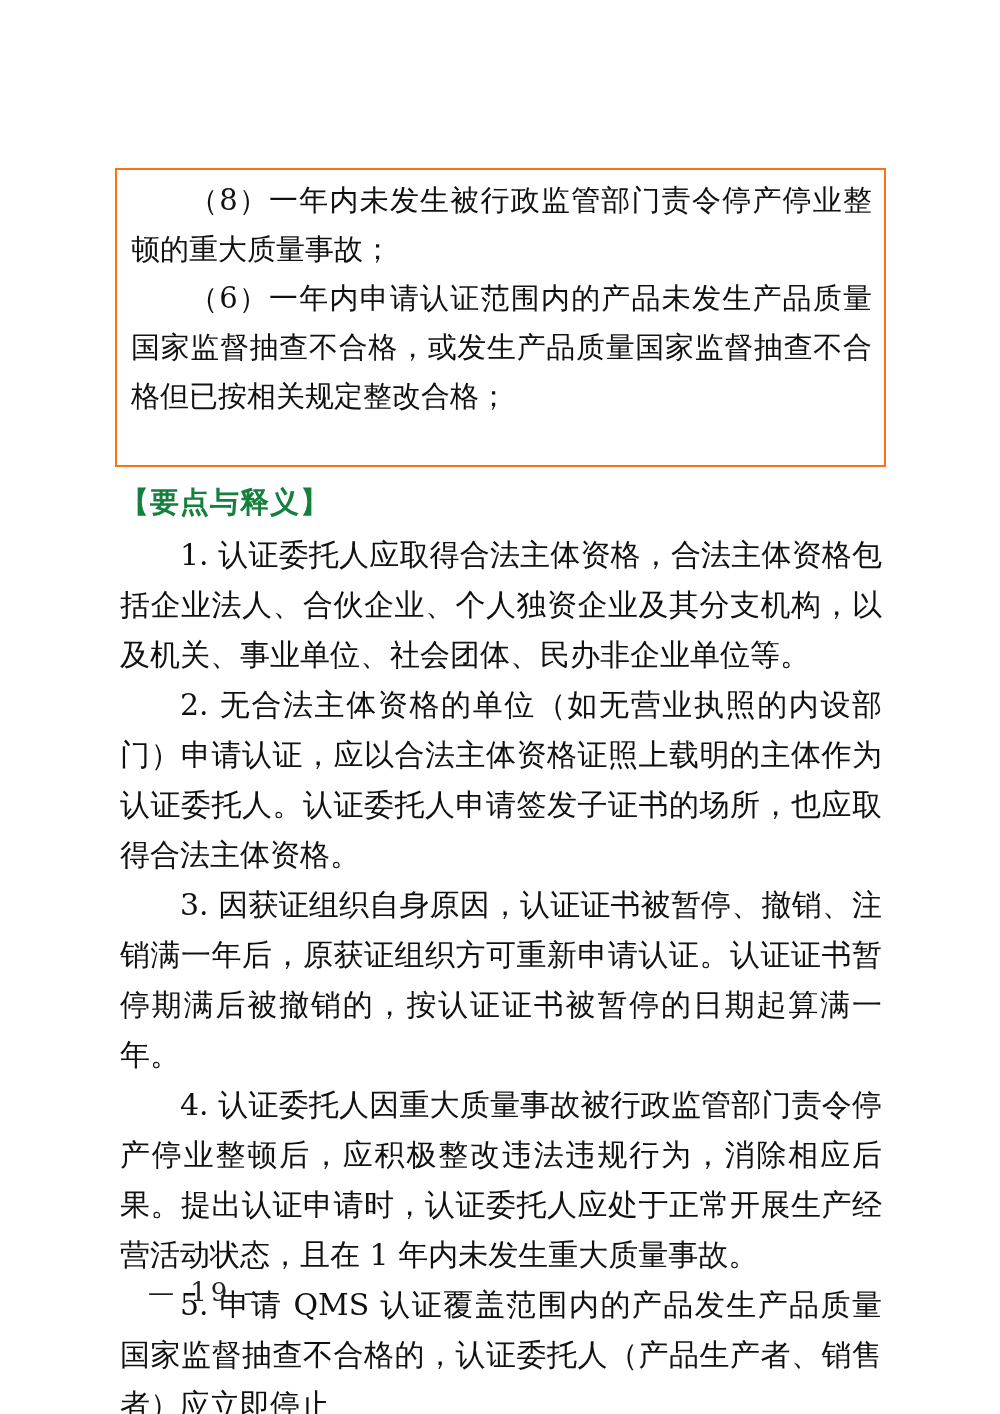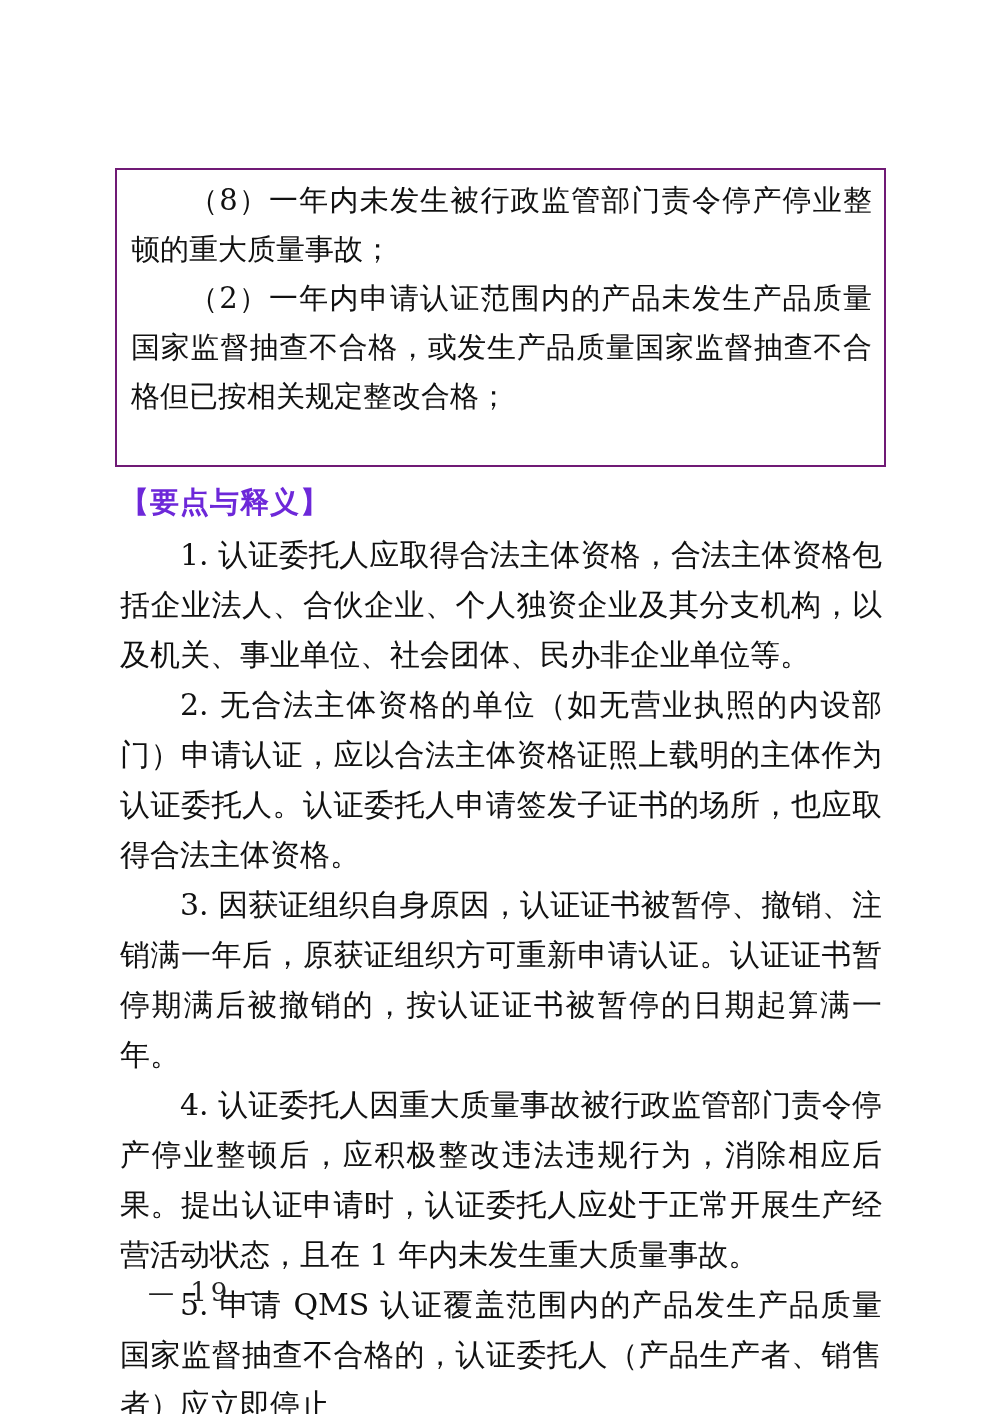--- a/index.html
+++ b/index.html
@@ -19,21 +19,21 @@
     position: absolute;
     inset: 0;
     background: #ffffff;
   }
   .quote-box {
     position: absolute;
     left: 115px;
     top: 168px;
     width: 771px;
     min-height: 299px;
-    border: 2px solid #701a75;
+    border: 2px solid #f97316;
     padding: 6px 12px 10px 14px;
     background: #ffffff;
   }
   .quote-box p {
     font-size: 29px;
     line-height: 49px;
     text-align: justify;
     text-justify: inter-ideograph;
     text-indent: 2em;
     color: #111111;
@@ -42,21 +42,21 @@
     position: absolute;
     left: 120px;
     top: 481px;
     width: 762px;
   }
   .section-heading {
     font-family: "DejaVu Sans", "Liberation Sans", sans-serif;
     font-weight: bold;
     font-size: 29px;
     line-height: 42px;
-    color: #6d28d9;
+    color: #15803d;
     letter-spacing: 1px;
   }
   .section p.body-para {
     font-size: 30px;
     line-height: 50px;
     text-align: justify;
     text-justify: inter-ideograph;
     text-indent: 2em;
     color: #111111;
     margin-top: 0;
@@ -75,21 +75,21 @@
     font-family: "DejaVu Serif", "Liberation Serif", serif;
   }
 </style>
 </head>
 <body>
 
 <div class="page">
 
   <div class="quote-box">
     <p>（8）一年内未发生被行政监管部门责令停产停业整顿的重大质量事故；</p>
-    <p>（2）一年内申请认证范围内的产品未发生产品质量国家监督抽查不合格，或发生产品质量国家监督抽查不合格但已按相关规定整改合格；</p>
+    <p>（6）一年内申请认证范围内的产品未发生产品质量国家监督抽查不合格，或发生产品质量国家监督抽查不合格但已按相关规定整改合格；</p>
   </div>
 
   <div class="section">
     <div class="section-heading">【要点与释义】</div>
     <p class="body-para">1. 认证委托人应取得合法主体资格，合法主体资格包括企业法人、合伙企业、个人独资企业及其分支机构，以及机关、事业单位、社会团体、民办非企业单位等。</p>
     <p class="body-para">2. 无合法主体资格的单位（如无营业执照的内设部门）申请认证，应以合法主体资格证照上载明的主体作为认证委托人。认证委托人申请签发子证书的场所，也应取得合法主体资格。</p>
     <p class="body-para">3. 因获证组织自身原因，认证证书被暂停、撤销、注销满一年后，原获证组织方可重新申请认证。认证证书暂停期满后被撤销的，按认证证书被暂停的日期起算满一年。</p>
     <p class="body-para">4. 认证委托人因重大质量事故被行政监管部门责令停产停业整顿后，应积极整改违法违规行为，消除相应后果。提出认证申请时，认证委托人应处于正常开展生产经营活动状态，且在 1 年内未发生重大质量事故。</p>
     <p class="body-para">5. 申请 QMS 认证覆盖范围内的产品发生产品质量国家监督抽查不合格的，认证委托人（产品生产者、销售者）应立即停止</p>
   </div>

